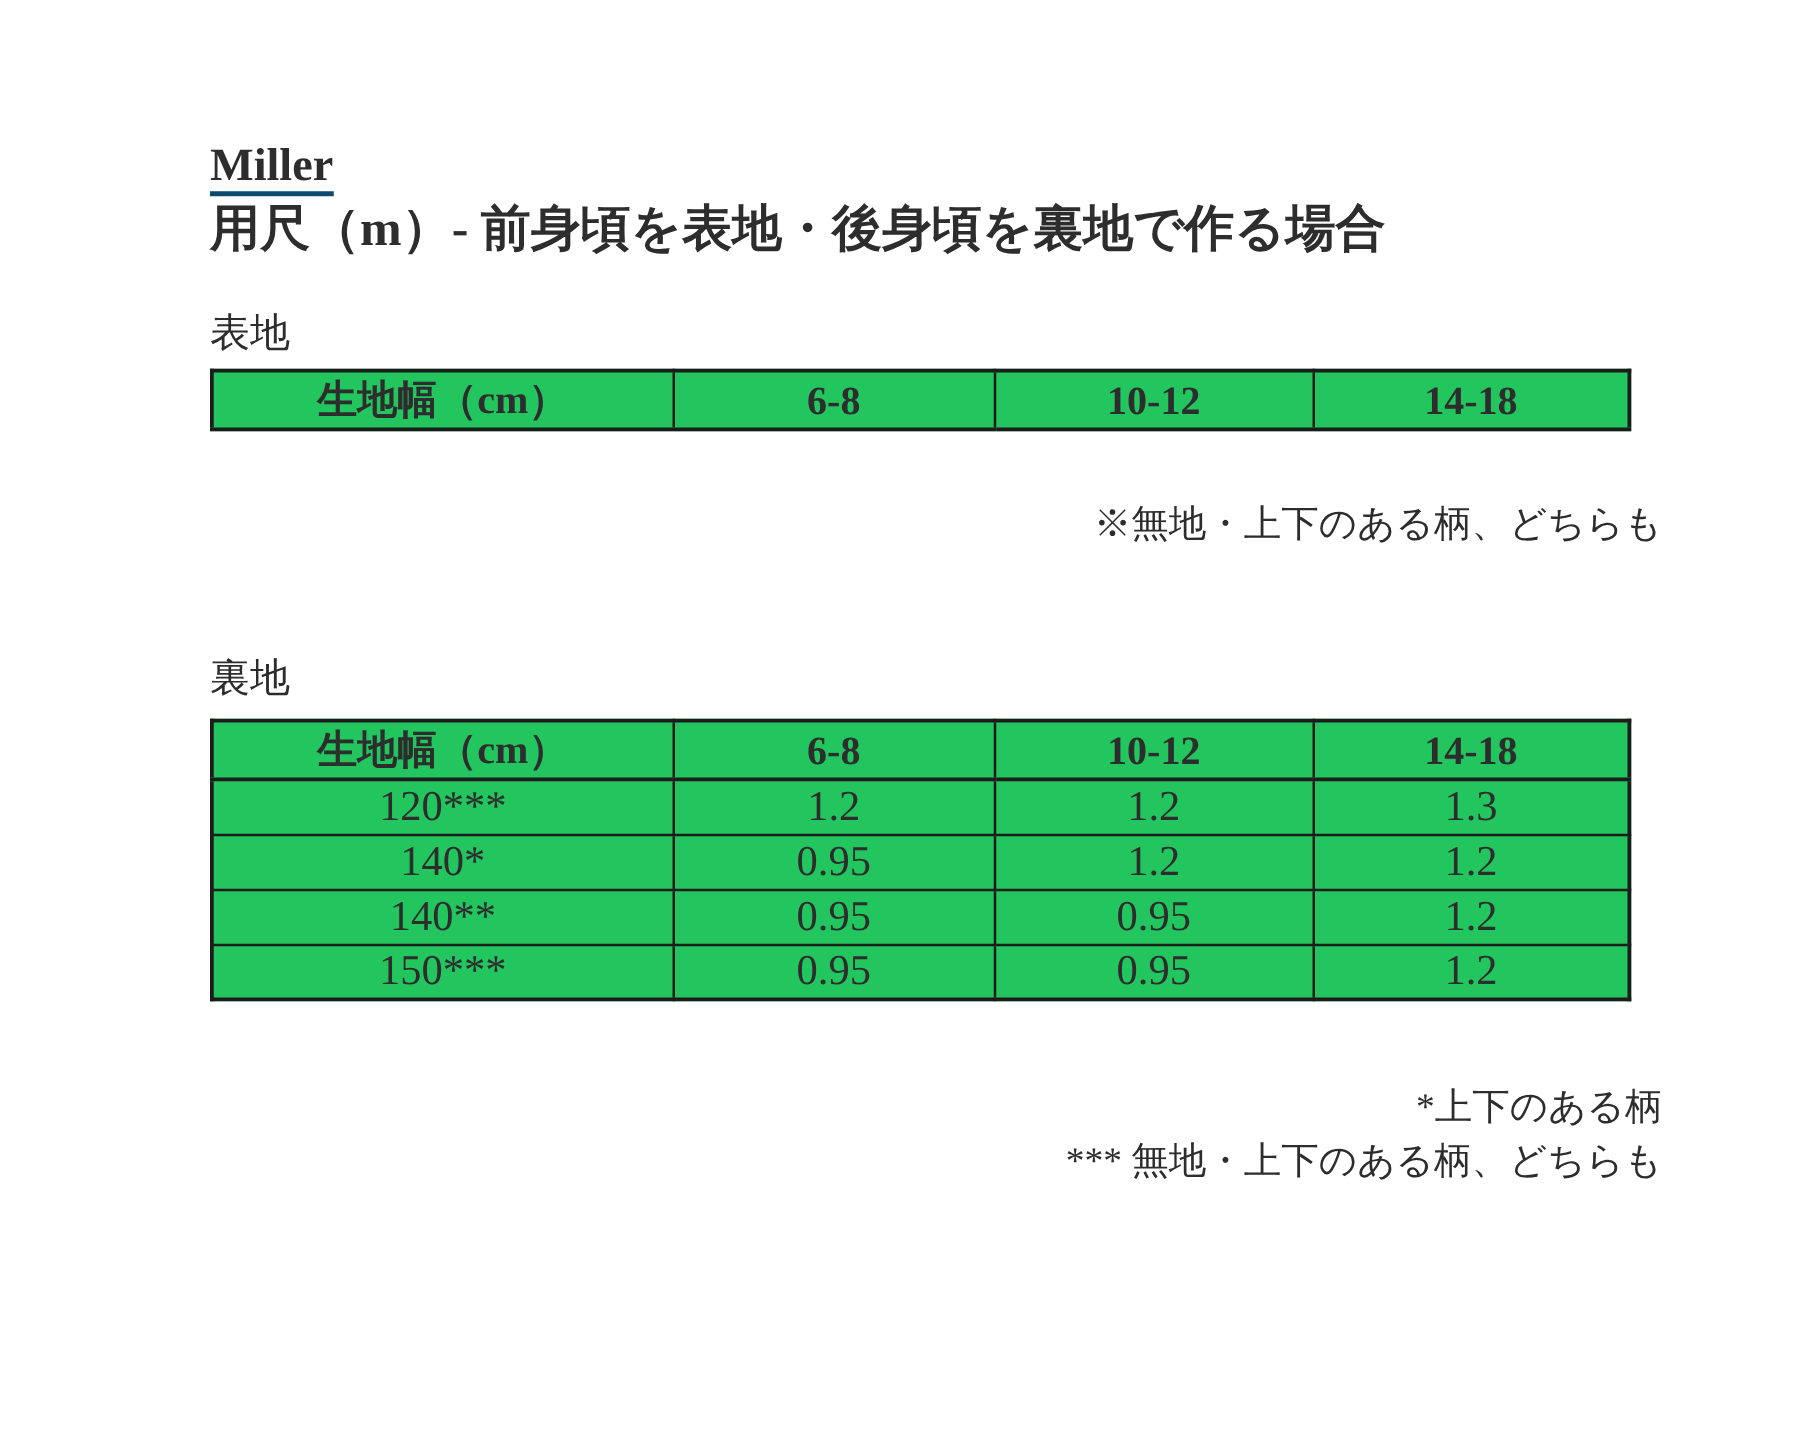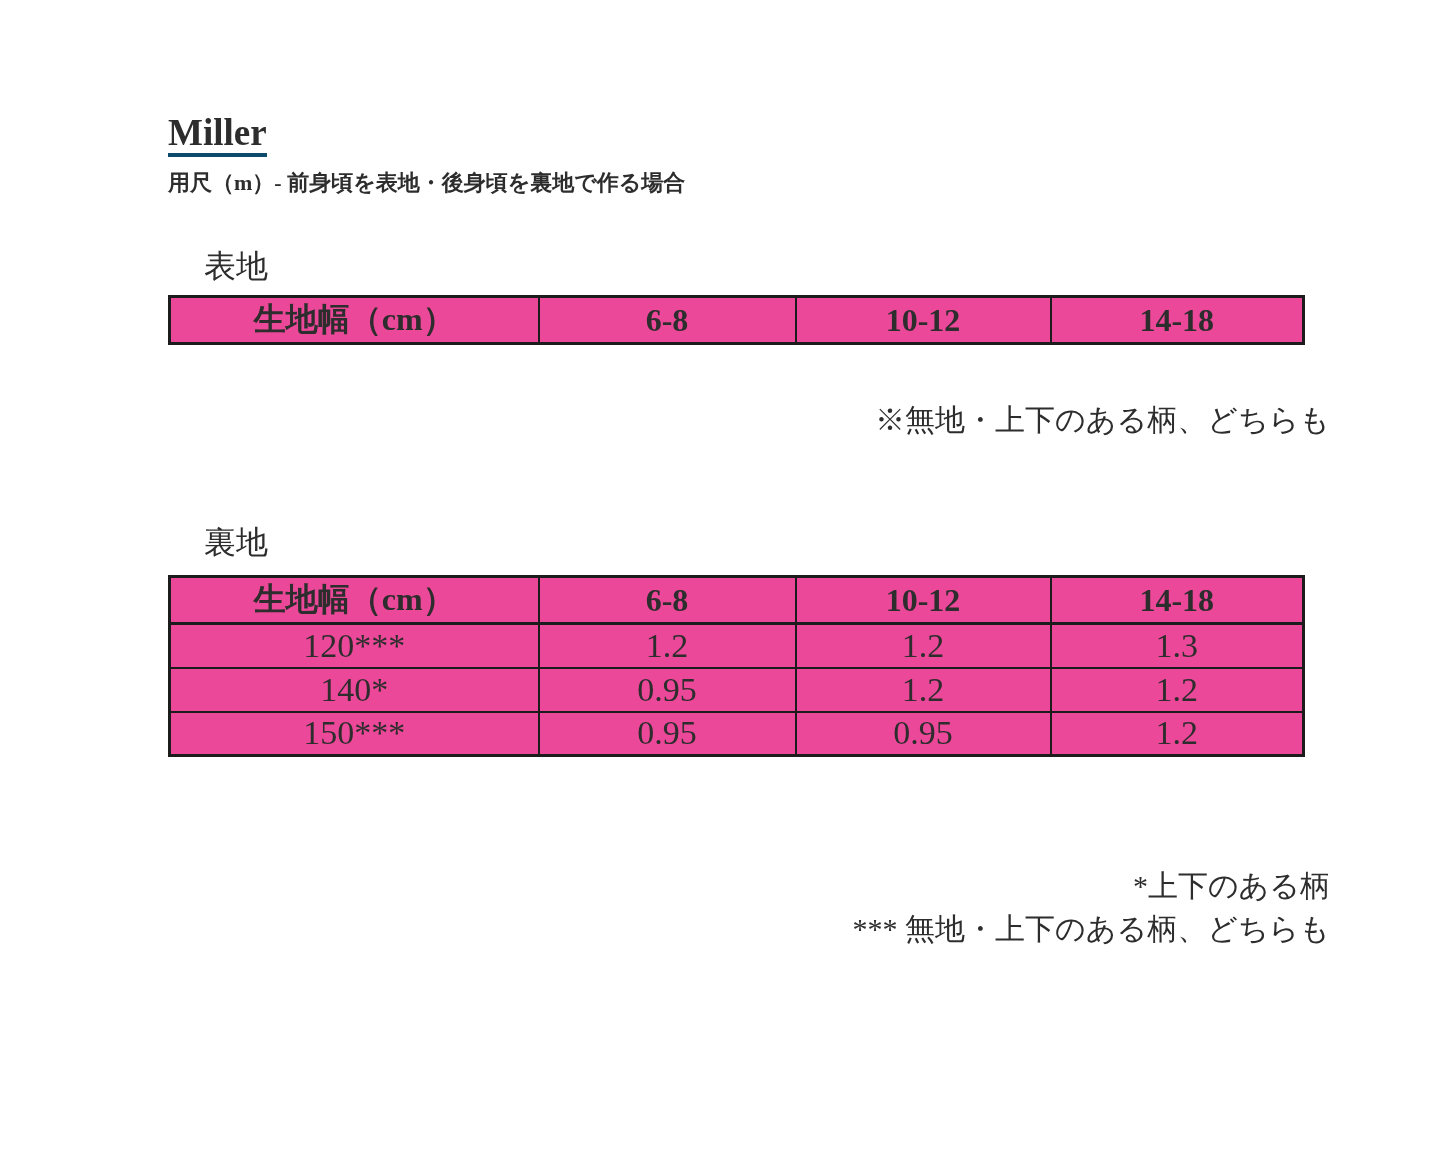--- a/index.html
+++ b/index.html
@@ -18,41 +18,40 @@
     left: 168px; top: 114px;
     font-size: 37px;
     font-weight: bold;
     line-height: 1;
     display: inline-block;
     border-bottom: 4px solid #0c4a6e;
     padding-bottom: 2px;
   }
   .doc-subtitle {
     left: 168px; top: 163px;
-    font-size: 22px;
+    font-size: 40px;
     font-weight: bold;
     line-height: 40px;
     white-space: nowrap;
   }
   .section-label {
     left: 168px;
     font-size: 32px;
     line-height: 40px;
-    margin-left: 36px;
   }
   .sec1 { top: 246px; }
   .sec2 { top: 522px; }
 
   table.fab {
     position: absolute;
     left: 168px;
     width: 1134px;
     border-collapse: collapse;
     table-layout: fixed;
-    background: #ec4899;
+    background: #22c55e;
     border: 3px solid #1c1c1c;
   }
   .t1 { top: 295px; }
   .t2 { top: 575px; }
   table.fab th, table.fab td {
     border: 2px solid #1c1c1c;
     text-align: center;
     vertical-align: middle;
     padding: 0;
   }
@@ -129,20 +128,26 @@
     <td>1.2</td>
     <td>1.3</td>
   </tr>
   <tr>
     <td>140*</td>
     <td>0.95</td>
     <td>1.2</td>
     <td>1.2</td>
   </tr>
   <tr>
+    <td>140**</td>
+    <td>0.95</td>
+    <td>0.95</td>
+    <td>1.2</td>
+  </tr>
+  <tr>
     <td>150***</td>
     <td>0.95</td>
     <td>0.95</td>
     <td>1.2</td>
   </tr>
 </tbody>
   </table>
 
 <div class="abs note-block footnotes">
   <div>*上下のある柄</div>

